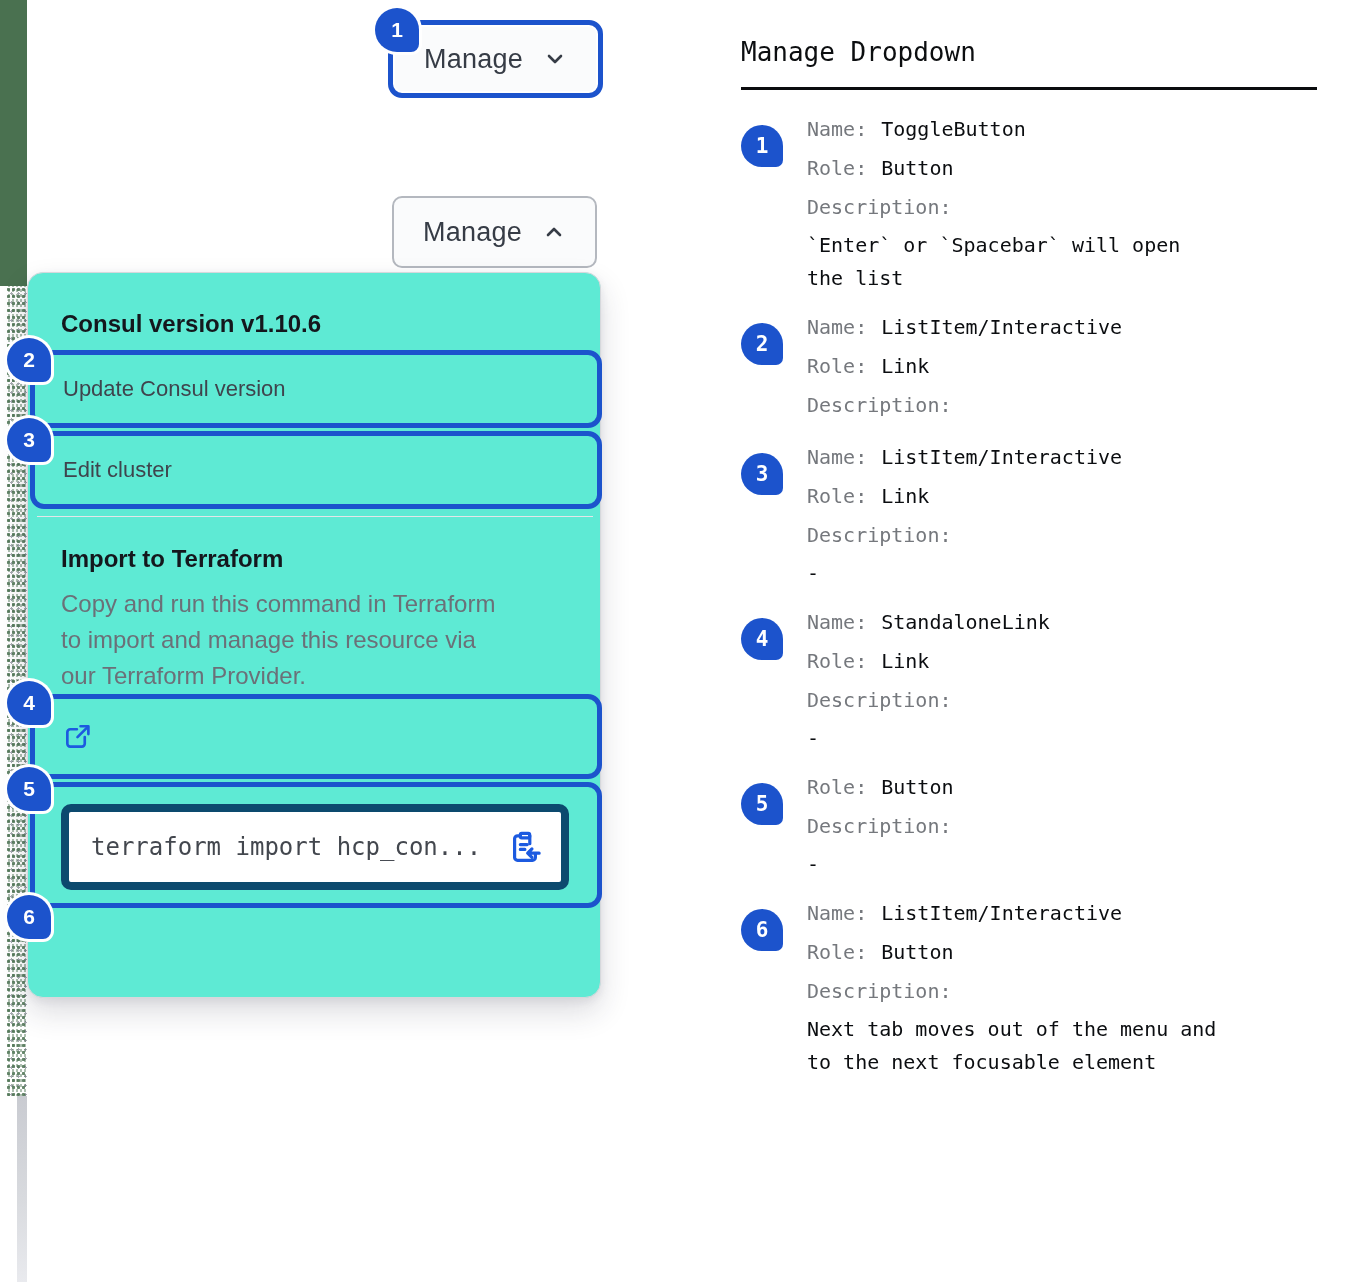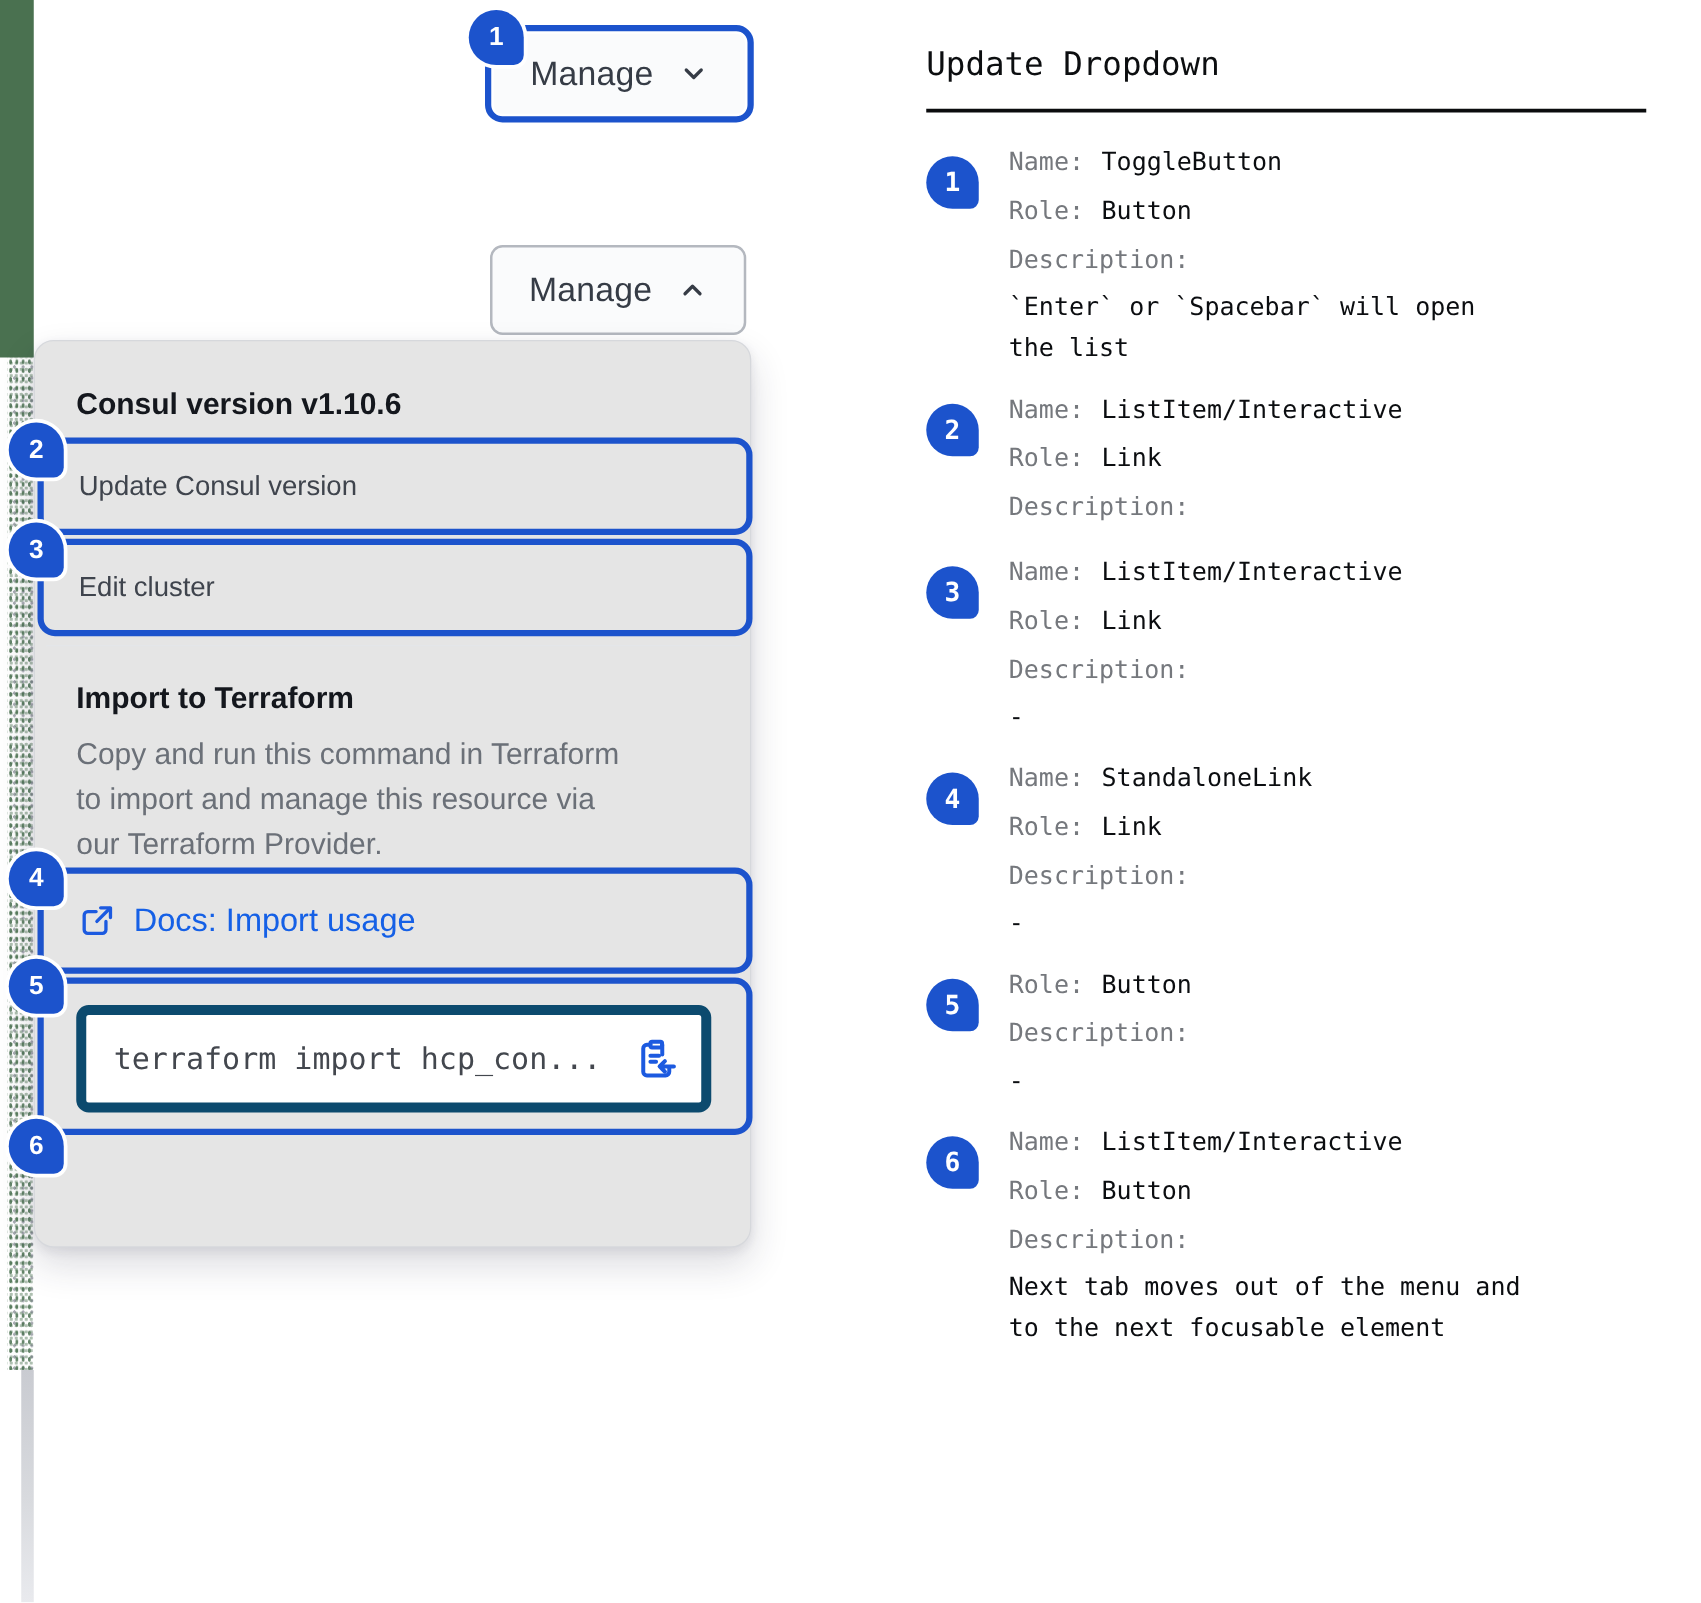--- a/index.html
+++ b/index.html
@@ -40,21 +40,21 @@
   .plain-btn{
     position:absolute;left:392px;top:196px;width:205px;height:72px;box-sizing:border-box;
     background:#fafbfc;border:2px solid #b4b8bf;border-radius:10px;cursor:pointer;
     display:flex;align-items:center;justify-content:center;gap:20px;z-index:5;
   }
   .btn-label{font-size:27px;color:#363c46;letter-spacing:.2px;}
   .chev{width:24px;height:24px;stroke:#363c46;stroke-width:2.6;fill:none;stroke-linecap:round;stroke-linejoin:round;}
   
   .panel{
     position:absolute;left:27px;top:272px;width:574px;height:726px;box-sizing:border-box;
-    background:#e5e5e5;border:1px solid #d6d8dc;border-radius:16px;z-index:10;
+    background:#5eead4;border:1px solid #d6d8dc;border-radius:16px;z-index:10;
     box-shadow:0 14px 30px rgba(35,40,60,.16),0 3px 8px rgba(35,40,60,.08);
   }
   .version-header{position:absolute;left:33px;top:36px;font-size:24px;font-weight:700;color:#14171d;line-height:30px;}
   .focus-box{
     position:absolute;left:2px;width:572px;box-sizing:border-box;
     border:5px solid #1c53cc;border-radius:14px;background:transparent;cursor:pointer;
     display:flex;align-items:center;
   }
   .fb-update{top:77px;height:78px;}
   .fb-edit{top:158px;height:78px;}
@@ -137,41 +137,40 @@
     <div class="import-desc">Copy and run this command in Terraform
 to import and manage this resource via
 our Terraform Provider.</div>
 
     <div class="focus-box fb-docs">
       <svg class="ext-icon" viewBox="0 0 24 24">
         <path d="M18 12.5V18a2.4 2.4 0 0 1-2.4 2.4H6A2.4 2.4 0 0 1 3.6 18V8.4A2.4 2.4 0 0 1 6 6h5.5"></path>
         <path d="M14.5 3.5H21v6.5"></path>
         <path d="M20.5 4L12 12.5"></path>
       </svg>
-      <span class="link-label">Docs: Import usage</span>
     </div>
 
     <div class="focus-box fb-copy">
       <div class="code-box">
         <span class="code-text">terraform import hcp_con...</span>
         <svg class="copy-icon" viewBox="0 0 24 24">
           <rect x="8.5" y="1.8" width="7" height="3.4" rx="1"></rect>
           <path d="M8.5 3.6H6.4A2.2 2.2 0 0 0 4.2 5.8v14a2.2 2.2 0 0 0 2.2 2.2h11.2a2.2 2.2 0 0 0 2.2-2.2v-2.2"></path>
           <path d="M19.8 3.6h0a0 0 0 0 1 0 0v5.9" transform="translate(-4.2 0)"></path>
           <path d="M8.5 10.2h5.2M8.5 13.8h3.4"></path>
           <path d="M22.6 16.6h-8.2M17.2 13.4l-3.2 3.2 3.2 3.2"></path>
         </svg>
       </div>
     </div>
 
 
   </div>
 
   <div class="spec">
-    <div class="spec-title">Update Dropdown</div>
+    <div class="spec-title">Manage Dropdown</div>
     <div class="spec-rule"></div>
 
     <div class="spec-items">
 
       <div class="spec-item">
         <span class="badge spec-badge">1</span>
         <div class="spec-lines">
           <div><span class="spec-label">Name:</span><span>ToggleButton</span></div>
           <div><span class="spec-label">Role:</span><span>Button</span></div>
           <div class="spec-label">Description:</div>

